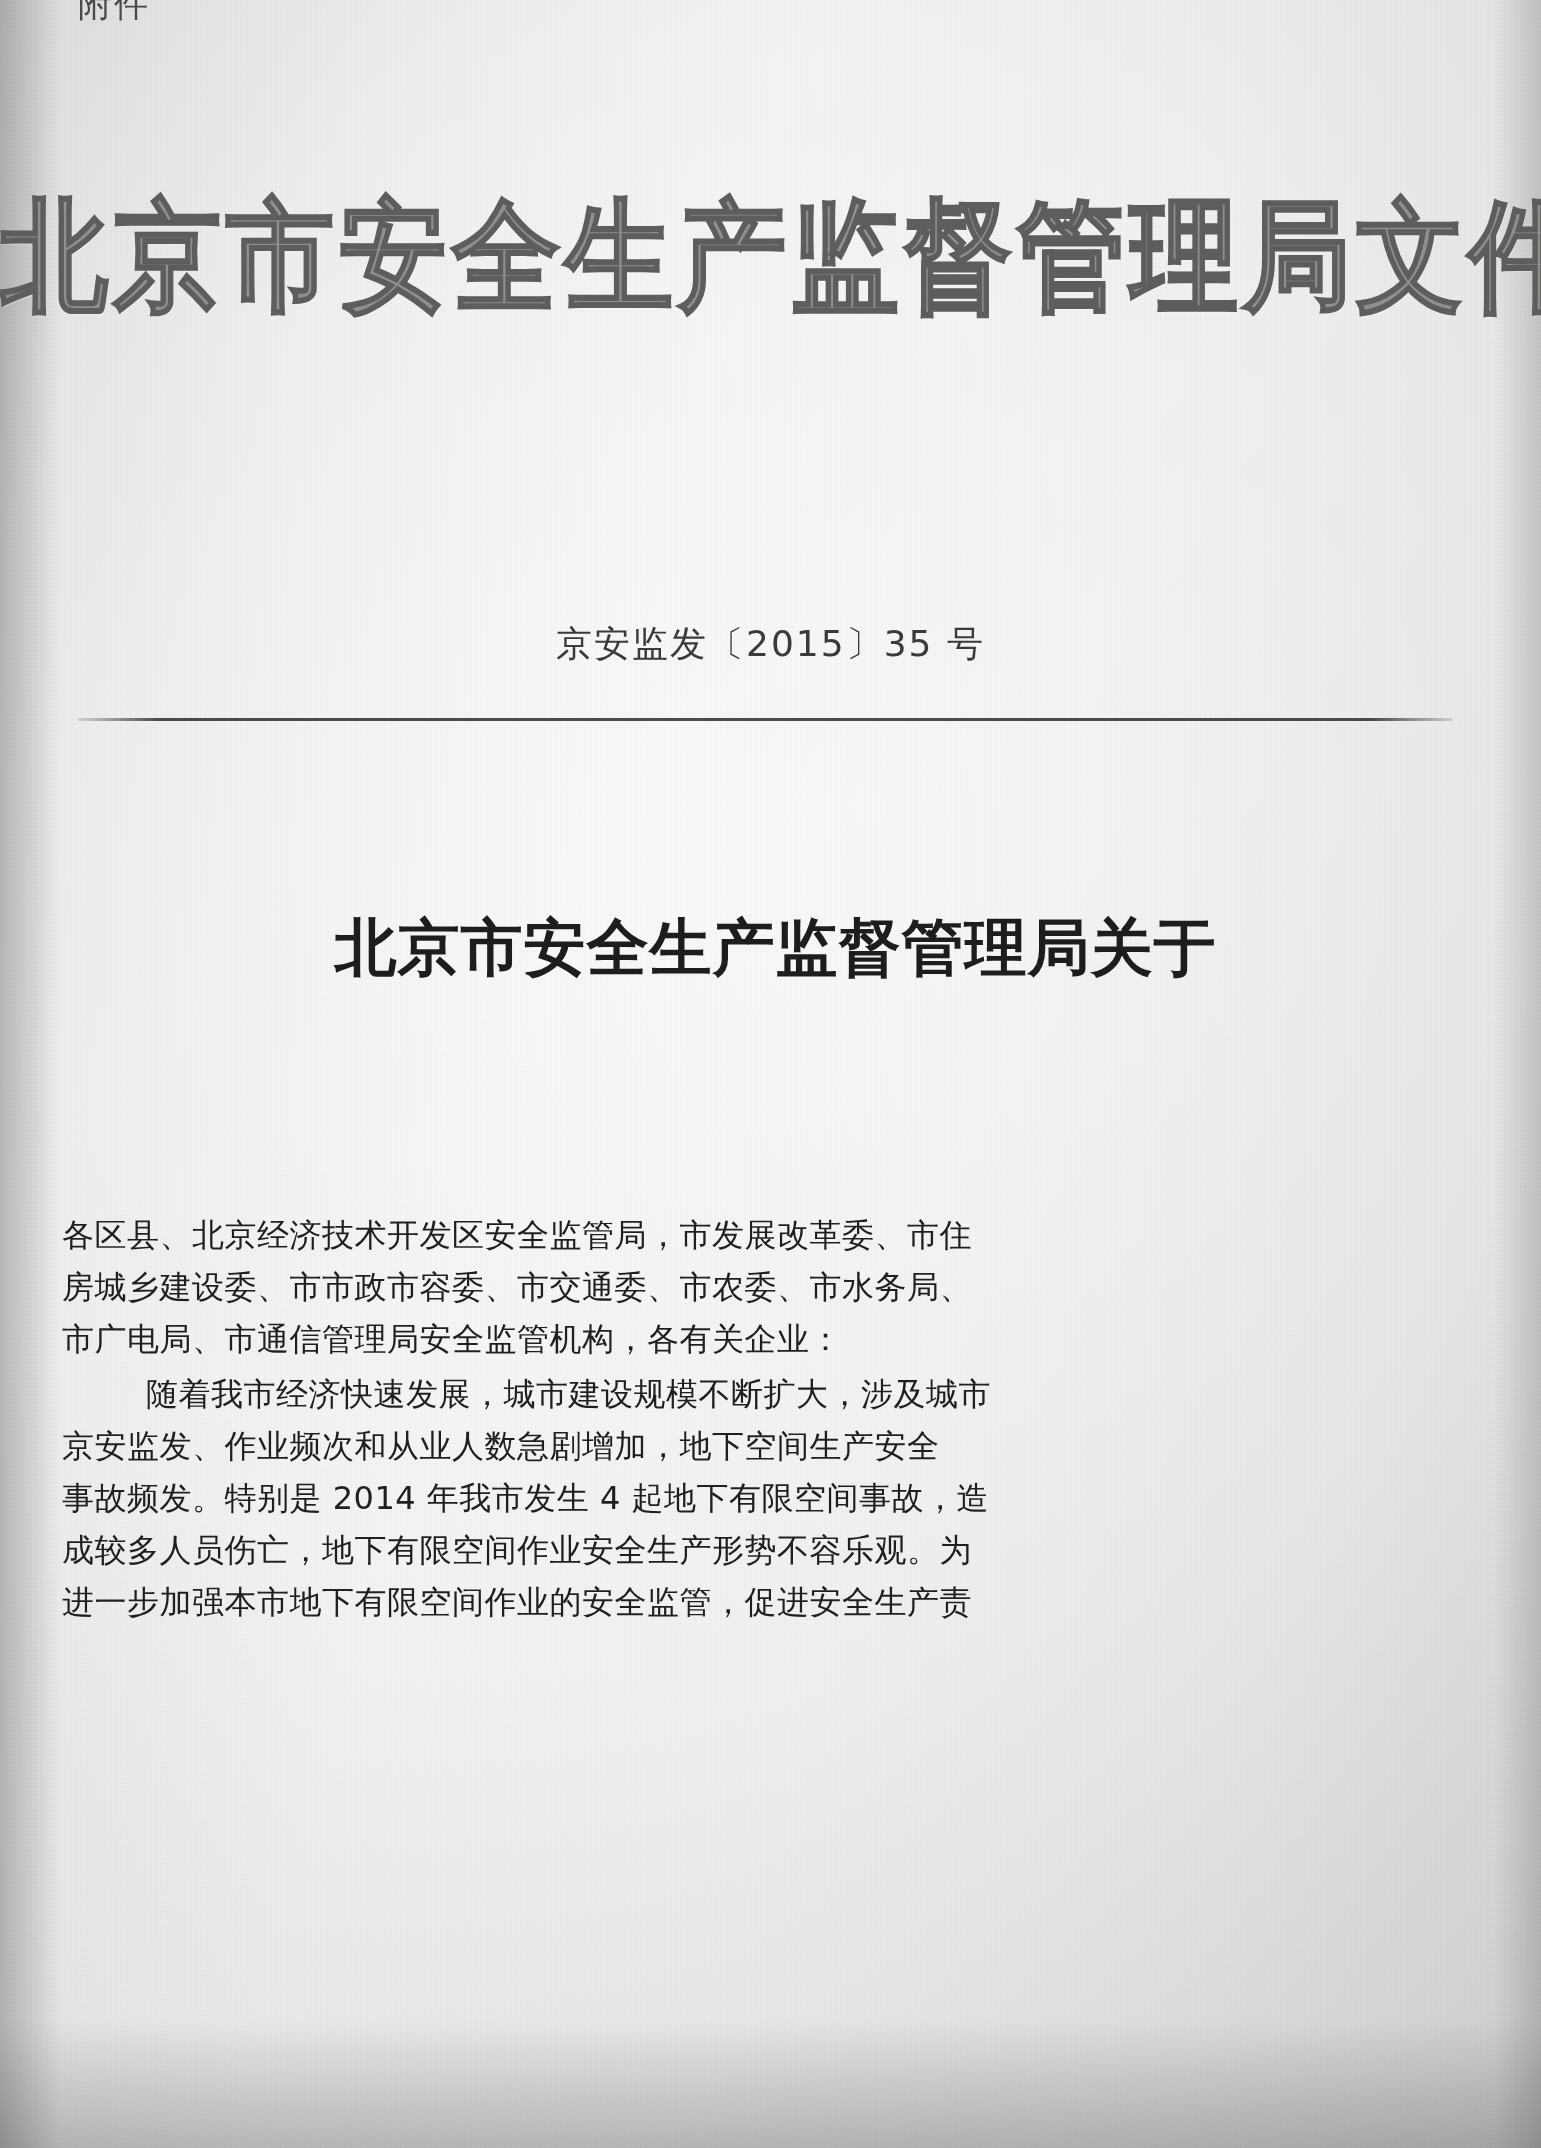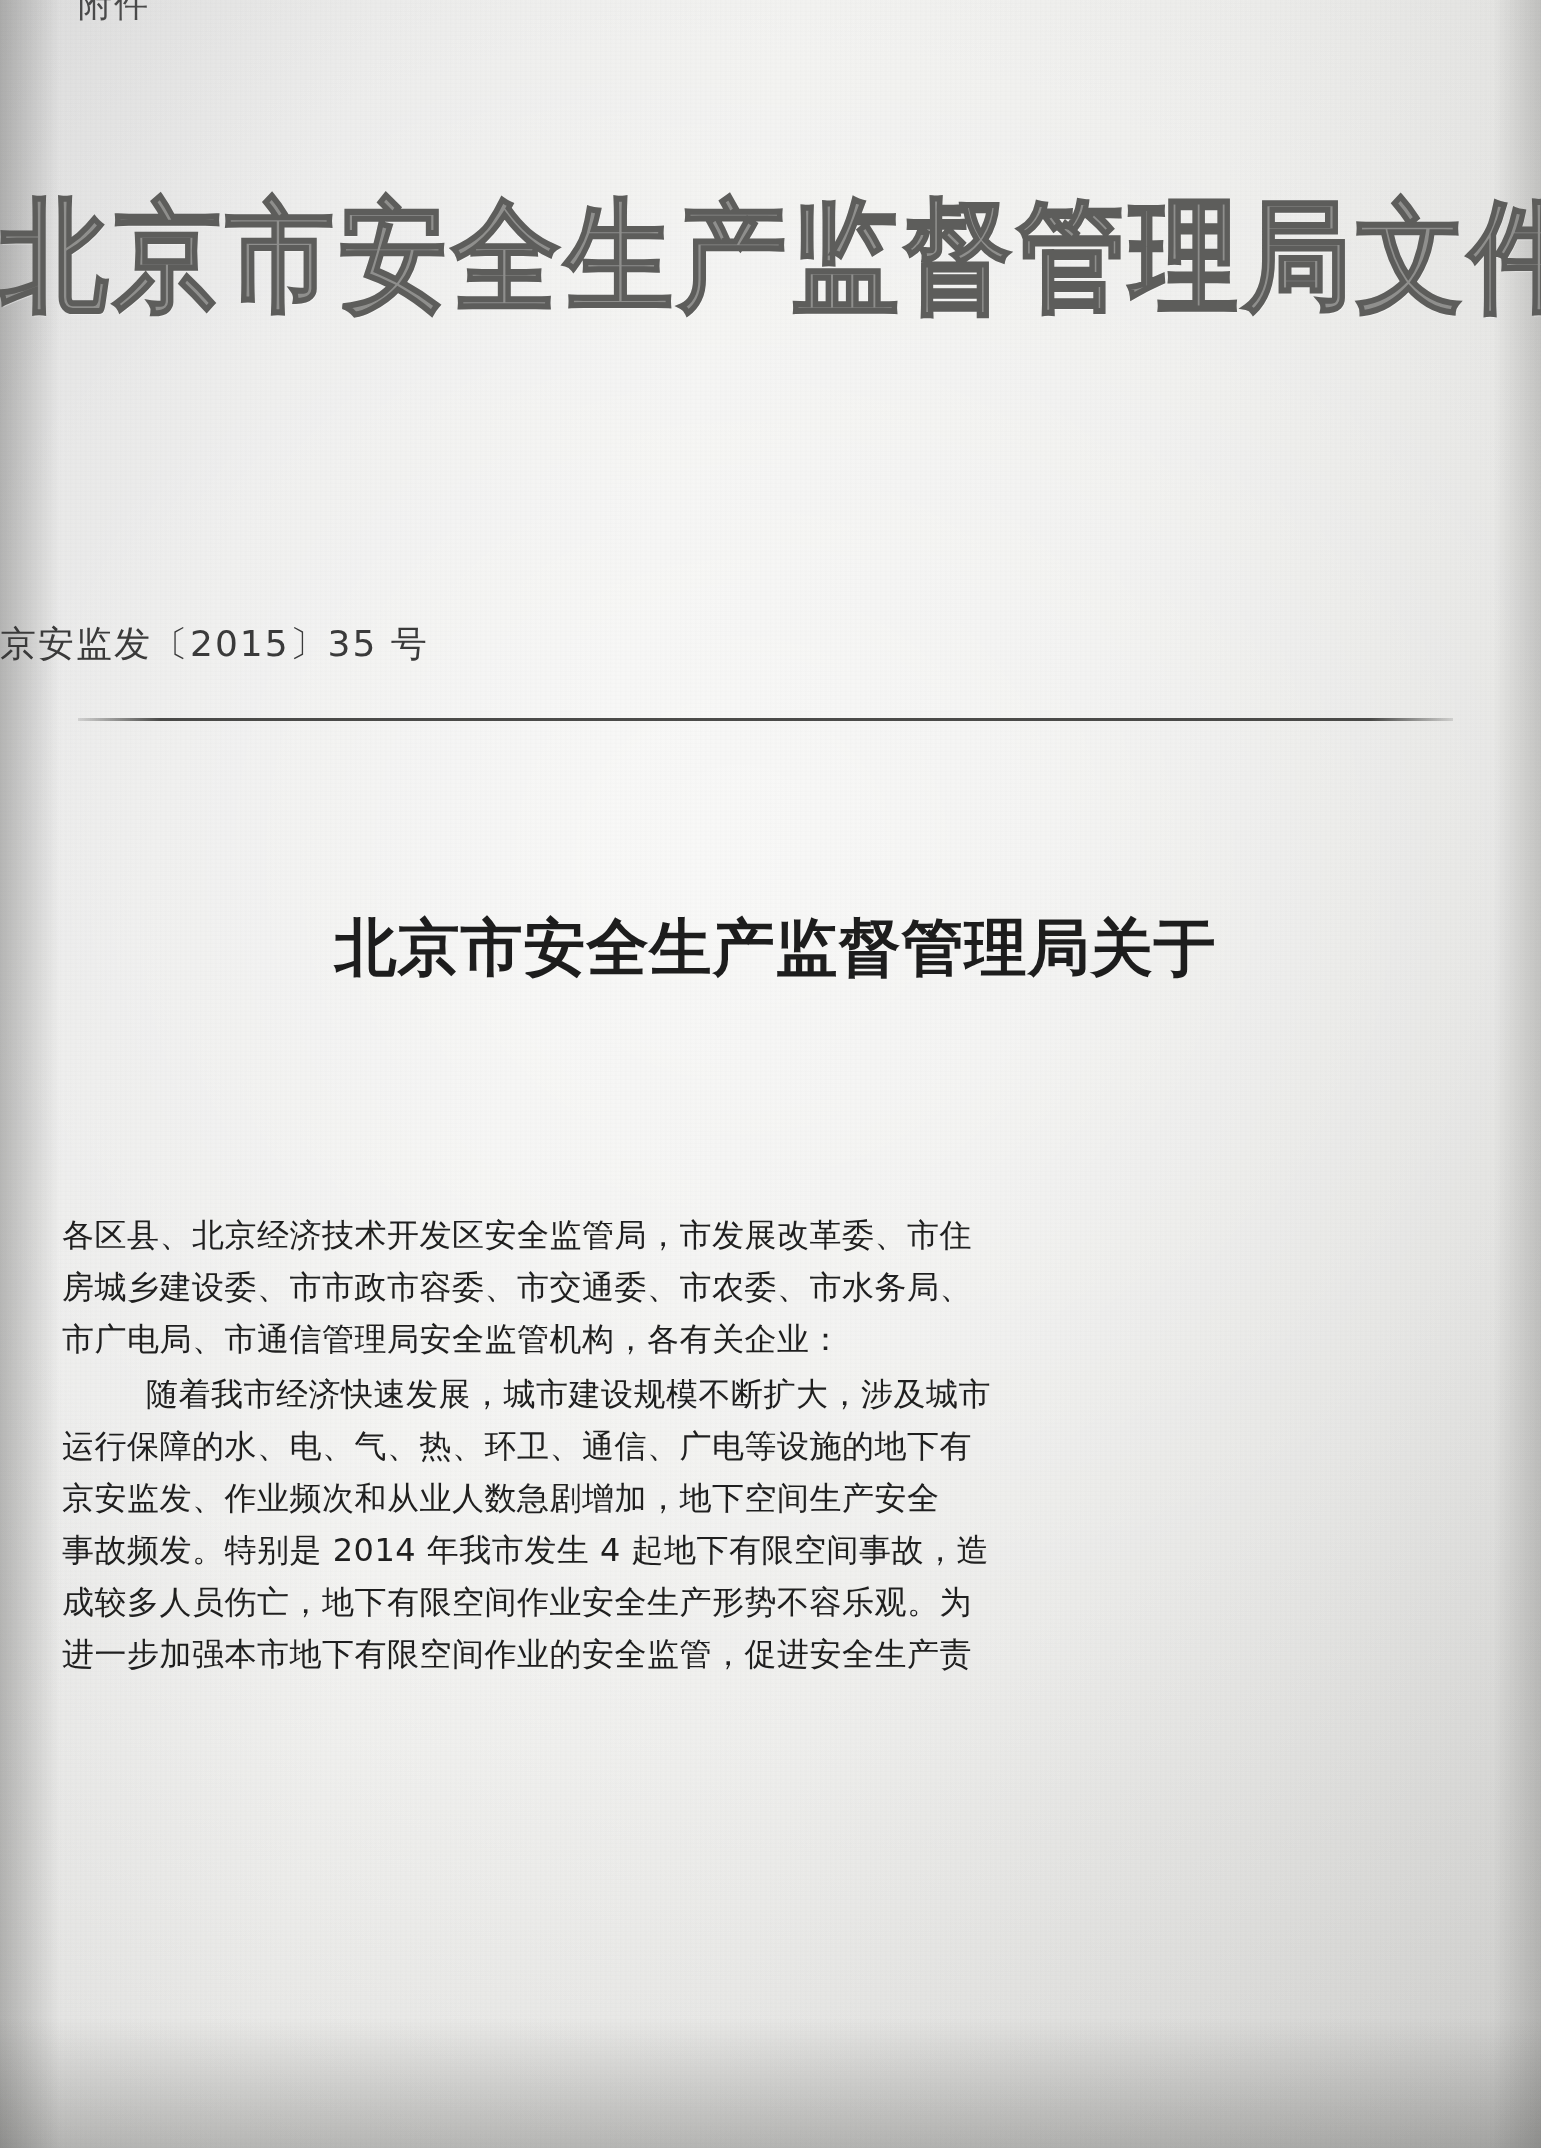--- a/index.html
+++ b/index.html
@@ -98,20 +98,21 @@
     white-space: nowrap;
     transform: scaleY(1.12);
     transform-origin: center;
   }
 
   
   .docnum-wrap {
     position: absolute;
     left: 0; right: 0;
     top: 620px;
+    text-align: center;
   }
   .docnum {
     font-family: "DejaVu Sans", "Liberation Sans", sans-serif;
     font-size: 36px;
     letter-spacing: 2px;
     color: #3a3a3a;
     white-space: nowrap;
   }
   .rule {
     position: absolute;
@@ -198,21 +199,20 @@
   <div class="body">
 
     <div class="para">
       <span class="para-line">各区县、北京经济技术开发区安全监管局，市发展改革委、市住</span>
       <span class="para-line">房城乡建设委、市市政市容委、市交通委、市农委、市水务局、</span>
       <span class="para-line">市广电局、市通信管理局安全监管机构，各有关企业：</span>
     </div>
 
     <div class="para">
       <span class="para-line indent">随着我市经济快速发展，城市建设规模不断扩大，涉及城市</span>
-      <span class="para-line">运行保障的水、电、气、热、环卫、通信、广电等设施的地下有</span>
       <span class="para-line">京安监发、作业频次和从业人数急剧增加，地下空间生产安全</span>
       <span class="para-line">事故频发。特别是 2014 年我市发生 4 起地下有限空间事故，造</span>
       <span class="para-line">成较多人员伤亡，地下有限空间作业安全生产形势不容乐观。为</span>
       <span class="para-line">进一步加强本市地下有限空间作业的安全监管，促进安全生产责</span>
     </div>
 
   </div>
 
 </div>
 

